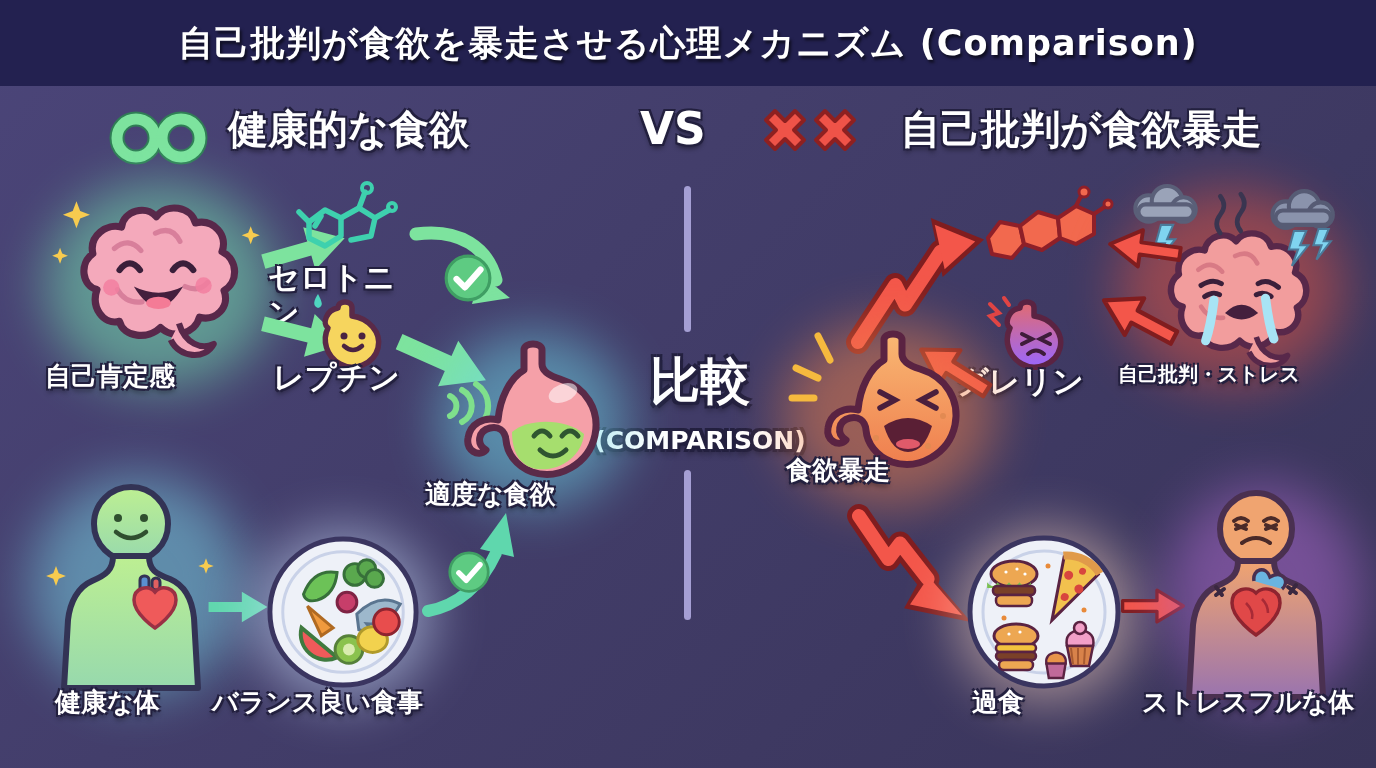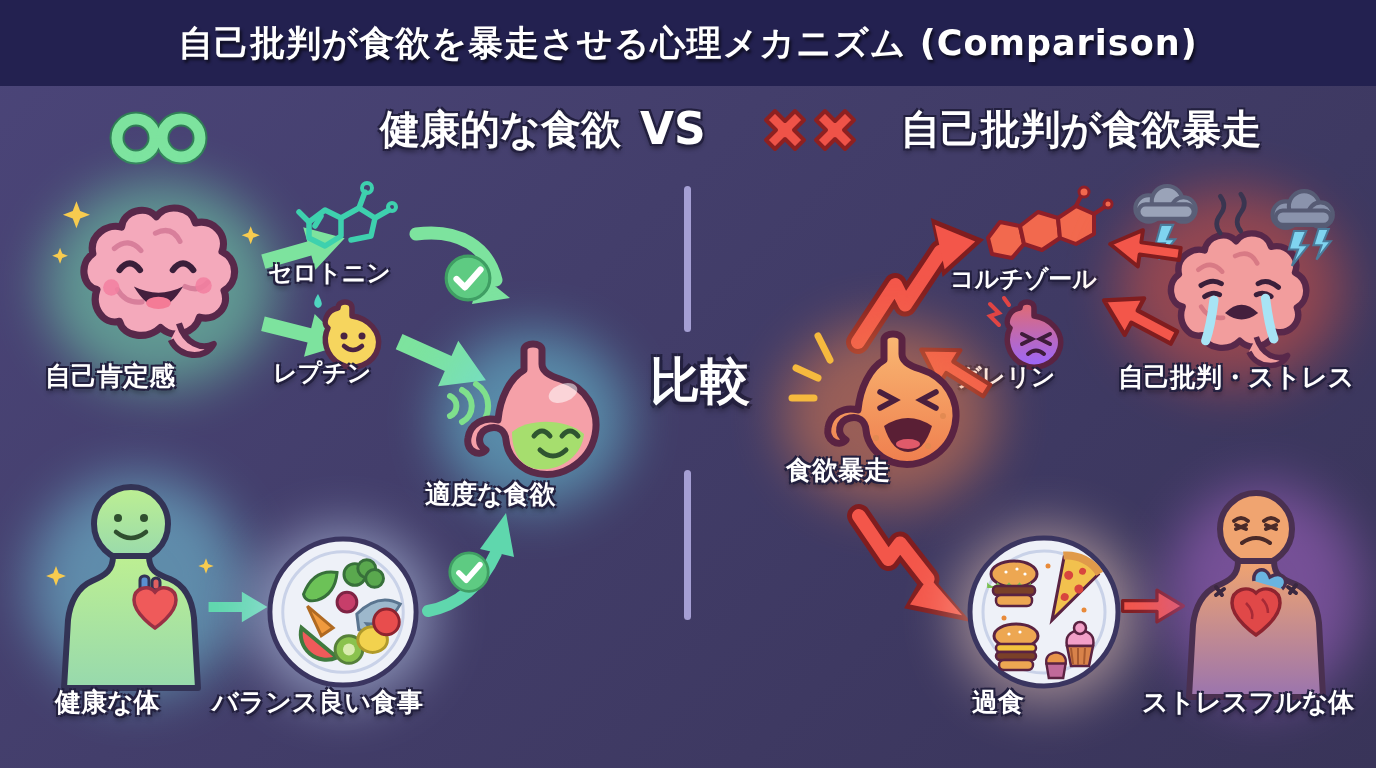--- a/index.html
+++ b/index.html
@@ -7,21 +7,21 @@
     background:linear-gradient(135deg,#4b4579 0%,#433e6b 40%,#393459 100%);
     font-family:"DejaVu Sans","Liberation Sans",sans-serif;}
   #titlebar{position:absolute;left:0;top:0;width:1376px;height:86px;background:#232150;
     display:flex;align-items:center;justify-content:center;}
   .title{color:#fff;font-size:35px;font-weight:bold;letter-spacing:1px;
     text-shadow:2px 3px 3px rgba(0,0,0,.6);}
   .label{position:absolute;text-align:left;font-weight:bold;color:#fff;line-height:1.15;
     text-shadow:-2px -2px 0 #23203f,2px -2px 0 #23203f,-2px 2px 0 #23203f,2px 2px 0 #23203f,0 4px 5px rgba(0,0,0,.45);}
   .heading{font-size:40px;}
   .node-label{font-size:26px;}
-  .small-label{font-size:24px;}
+  .small-label{font-size:31px;}
   .abs{position:absolute;}
   .glow{position:absolute;border-radius:50%;filter:blur(26px);opacity:.5;}
   .divider{position:absolute;left:684px;width:7px;border-radius:4px;background:#a59fd4;}
   .center-heading{position:absolute;color:#fff;font-weight:bold;text-align:center;
     text-shadow:-3px -3px 0 #23203f,3px -3px 0 #23203f,-3px 3px 0 #23203f,3px 3px 0 #23203f,0 5px 6px rgba(0,0,0,.5);}
   svg{display:block;overflow:visible;}
 </style>
 </head>
 <body>
 
@@ -59,34 +59,35 @@
   <div id="titlebar">
     <div class="title">自己批判が食欲を暴走させる心理メカニズム (Comparison)</div>
   </div>
 
   <svg class="abs" style="left:112px;top:112px" width="96" height="52" viewBox="0 0 96 52">
     <circle cx="24" cy="26" r="19" fill="none" stroke="#2f7d55" stroke-width="15"></circle>
     <circle cx="69" cy="26" r="19" fill="none" stroke="#2f7d55" stroke-width="15"></circle>
     <circle cx="24" cy="26" r="19" fill="none" stroke="#7de39e" stroke-width="11"></circle>
     <circle cx="69" cy="26" r="19" fill="none" stroke="#7de39e" stroke-width="11"></circle>
   </svg>
-  <div class="label heading abs" style="left:201px;top:106px;width:420px;text-align:right">健康的な食欲</div>
+  <div class="label heading abs" style="left:228px;top:106px;width:420px;text-align:left">健康的な食欲</div>
 
   <div class="label abs" style="left:640px;top:104px;width:90px;font-size:44px">VS</div>
 
   <svg class="abs" style="left:758px;top:106px" width="104" height="58" viewBox="0 0 104 58">
     <g stroke="#8e2020" stroke-width="4" fill="#ef5348" stroke-linejoin="round">
       <path d="M8,14 L17,5 L27,15 L37,5 L46,14 L36,24 L46,34 L37,43 L27,33 L17,43 L8,34 L18,24 Z"></path>
       <path d="M58,14 L67,5 L77,15 L87,5 L96,14 L86,24 L96,34 L87,43 L77,33 L67,43 L58,34 L68,24 Z"></path>
     </g>
   </svg>
   <div class="label heading abs" style="left:866px;top:106px;width:430px;text-align:center">自己批判が食欲暴走</div>
 
   <div class="divider" style="top:186px;height:146px"></div>
   <div class="center-heading" style="left:608px;top:348px;width:184px;font-size:50px">比較</div>
+  <div class="center-heading" style="left:588px;top:426px;width:224px;font-size:25px">(COMPARISON)</div>
   <div class="divider" style="top:470px;height:150px"></div>
 
   <div class="glow" style="left:45px;top:182px;width:230px;height:206px;background:#7af0b4"></div>
   <svg class="abs" style="left:58px;top:192px" width="205" height="190" viewBox="0 0 200 185">
     <use href="#sym-brain-base" fill="#f4a9bb"></use>
     <g stroke="#d87f9b" stroke-width="5" fill="none" stroke-linecap="round">
       <path d="M55,55 q14,-12 26,2"></path>
         <path d="M95,40 q16,-8 24,8"></path>
       <path d="M58,95 q8,14 24,12"></path>
         <path d="M124,92 q14,6 22,-4"></path>
@@ -227,21 +228,20 @@
     <g fill="#f2694e" stroke="#8e1f28" stroke-width="4" stroke-linejoin="round">
       <polygon points="6,50 18,34 38,38 42,56 30,70 10,66"></polygon>
       <polygon points="38,38 56,24 76,30 78,50 60,62 42,56"></polygon>
       <polygon points="76,30 94,18 112,26 112,46 94,56 78,50"></polygon>
     </g>
     <path d="M94,18 L100,6" stroke="#8e1f28" stroke-width="4"></path>
     <circle cx="102" cy="4" r="5" fill="#f2694e" stroke="#8e1f28" stroke-width="3"></circle>
     <path d="M112,26 L124,18" stroke="#8e1f28" stroke-width="4"></path>
     <circle cx="126" cy="16" r="4" fill="#f2694e" stroke="#8e1f28" stroke-width="3"></circle>
   </svg>
-  <div class="label small-label abs" style="left:950px;top:266px;width:165px">コルチゾール</div>
 
   <div class="glow" style="left:1118px;top:190px;width:226px;height:196px;background:#e85540"></div>
   <svg class="abs" style="left:1122px;top:186px" width="215" height="176" viewBox="0 0 210 172">
     <g transform="translate(16,162) scale(.9) translate(-8,-150)">
       <g transform="translate(8,-12)">
         <use href="#sym-brain-base" fill="#f29d9d" transform="translate(10,18)"></use>
         <g stroke="#d87a85" stroke-width="5" fill="none" stroke-linecap="round" transform="translate(10,18)">
           <path d="M55,55 q14,-12 26,2"></path>
             <path d="M95,40 q16,-8 24,8"></path>
             <path d="M58,95 q8,14 24,12"></path>
@@ -276,21 +276,21 @@
       <g stroke="#565b74" stroke-width="4" fill="#8a93ac">
         <circle cx="22" cy="22" r="13"></circle>
           <circle cx="40" cy="14" r="15"></circle>
           <circle cx="56" cy="22" r="12"></circle>
         <rect x="12" y="18" width="54" height="14" rx="7"></rect>
       </g>
       <polygon points="30,38 42,38 36,52 44,52 28,72 34,56 25,56" fill="#7fd4f0" stroke="#4a7a9a" stroke-width="2"></polygon>
       <polygon points="54,36 64,36 59,48 66,48 52,66 57,52 49,52" fill="#7fd4f0" stroke="#4a7a9a" stroke-width="2"></polygon>
     </g>
   </svg>
-  <div class="label abs" style="left:1118px;top:363px;width:255px;font-size:26px">自己批判・ストレス</div>
+  <div class="label abs" style="left:1118px;top:363px;width:255px;font-size:20px">自己批判・ストレス</div>
 
   <div class="abs" style="left:1104px;top:226px;width:82px;height:46px;transform:rotate(188deg)">
     <svg width="82" height="46" viewBox="0 0 100 60">
         <use href="#sym-arrow-shape" fill="#f3564a" stroke="#801d1f" stroke-width="5" stroke-linejoin="round"></use>
       </svg>
   </div>
   <div class="abs" style="left:1096px;top:292px;width:86px;height:54px;transform:rotate(208deg)">
     <svg width="86" height="54" viewBox="0 0 100 60">
         <use href="#sym-arrow-shape" fill="#f3564a" stroke="#801d1f" stroke-width="5" stroke-linejoin="round"></use>
       </svg>

